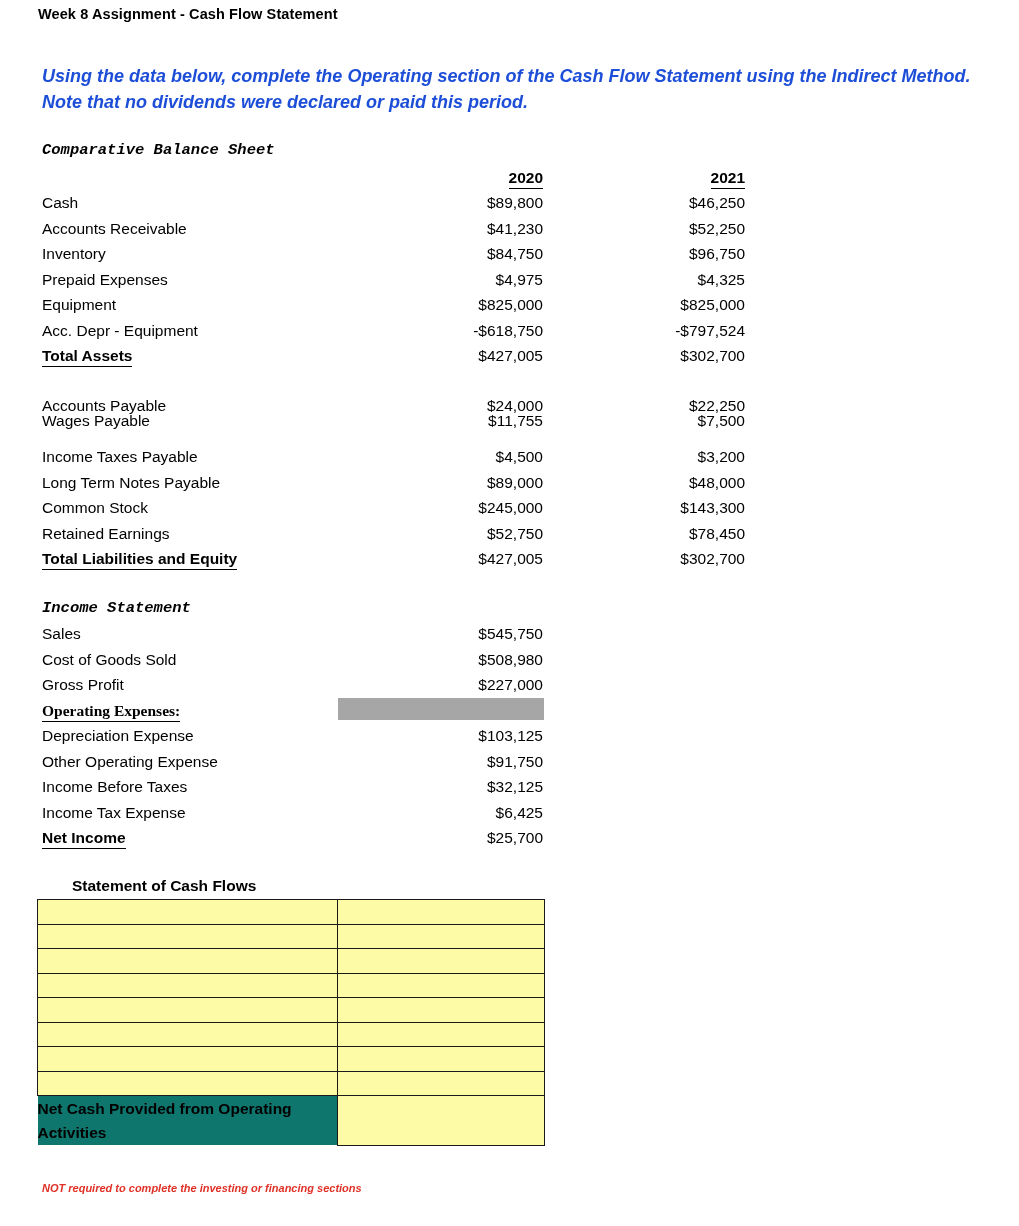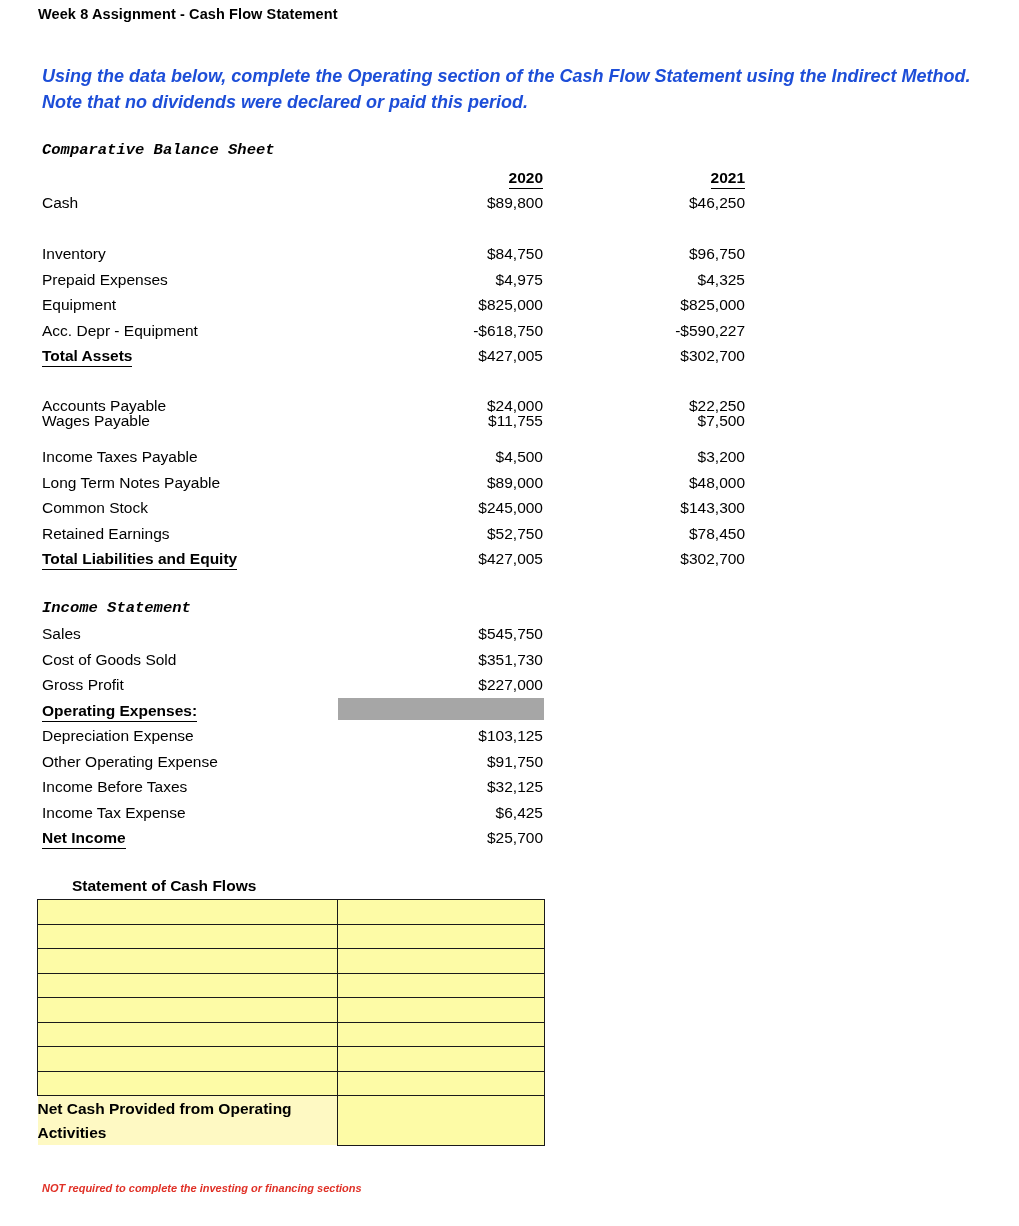--- a/index.html
+++ b/index.html
@@ -120,21 +120,21 @@
     border: 1.6px solid #1a1a1a;
     background: #FDFBA6;
     padding: 0;
     height: 23.5px;
   }
   #cashflow-table td.col-a { width: 299px; }
   #cashflow-table td.col-b { width: 206px; }
 
   
   #cashflow-table tr.final td.col-a {
-    background: #fef9c3;
+    background: #0f766e;
     border-left: none;
     border-right: none;
     border-bottom: none;
     height: 47px;
     vertical-align: top;
   }
   #cashflow-table tr.final td.col-b {
     height: 47px;
   }
   .final-label {
@@ -176,39 +176,44 @@
   <div class="row" style="top:168px;">
     <div class="c1 strong"><span class="u-span">2020</span></div>
     <div class="c2 strong"><span class="u-span">2021</span></div>
   </div>
 
   <div class="row" style="top:193px;">
     <div class="label">Cash</div>
     <div class="c1">$89,800</div>
     <div class="c2">$46,250</div>
   </div>
+  <div class="row" style="top:218.5px;">
+    <div class="label">Accounts Receivable</div>
+    <div class="c1">$41,230</div>
+    <div class="c2">$52,250</div>
+  </div>
   <div class="row" style="top:244px;">
     <div class="label">Inventory</div>
     <div class="c1">$84,750</div>
     <div class="c2">$96,750</div>
   </div>
   <div class="row" style="top:269.5px;">
     <div class="label">Prepaid Expenses</div>
     <div class="c1">$4,975</div>
     <div class="c2">$4,325</div>
   </div>
   <div class="row" style="top:295px;">
     <div class="label">Equipment</div>
     <div class="c1">$825,000</div>
     <div class="c2">$825,000</div>
   </div>
   <div class="row" style="top:320.5px;">
     <div class="label">Acc. Depr - Equipment</div>
     <div class="c1">-$618,750</div>
-    <div class="c2">-$590,227</div>
+    <div class="c2">-$797,524</div>
   </div>
   <div class="row" style="top:346px;">
     <div class="label strong"><span class="u-span">Total Assets</span></div>
     <div class="c1">$427,005</div>
     <div class="c2">$302,700</div>
   </div>
 
   <div class="row" style="top:396px;">
     <div class="label">Accounts Payable</div>
     <div class="c1">$24,000</div>
@@ -246,27 +251,27 @@
   </div>
 
   <div class="abs sec-head-ital" style="left:42px; top:599px;">Income Statement</div>
 
   <div class="row" style="top:624px;">
     <div class="label">Sales</div>
     <div class="c1">$545,750</div>
   </div>
   <div class="row" style="top:649.5px;">
     <div class="label">Cost of Goods Sold</div>
-    <div class="c1">$351,730</div>
+    <div class="c1">$508,980</div>
   </div>
   <div class="row" style="top:675px;">
     <div class="label">Gross Profit</div>
     <div class="c1">$227,000</div>
   </div>
-  <div class="row" style="top:700.5px;">
+  <div class="row" style="top:700.5px;font-family:Liberation Serif, serif;">
     <div class="label strong"><span class="u-span">Operating Expenses:</span></div>
   </div>
   <div id="gray-bar"></div>
 
   <div class="row" style="top:726px;">
     <div class="label">Depreciation Expense</div>
     <div class="c1">$103,125</div>
   </div>
   <div class="row" style="top:751.5px;">
     <div class="label">Other Operating Expense</div>

